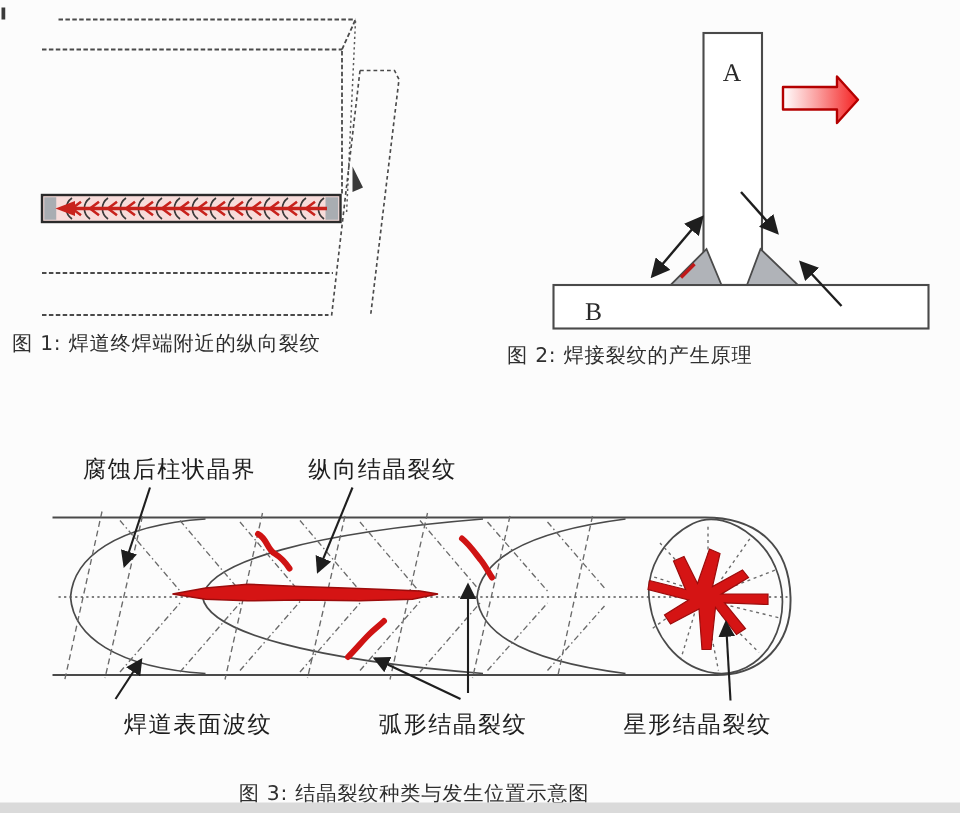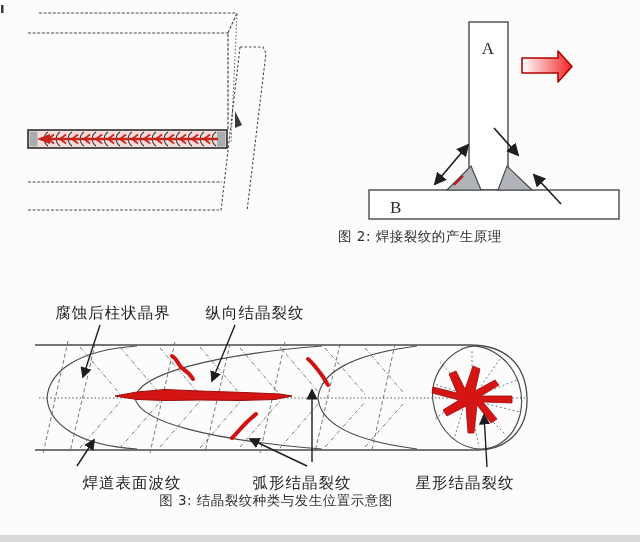--- a/index.html
+++ b/index.html
@@ -131,17 +131,18 @@
       <line x1="462" y1="175" x2="459" y2="123" marker-end="url(#ah3)"></line>
     </g>
 
     <text class="svg-label" x="88" y="26" text-anchor="middle">腐蚀后柱状晶界</text>
     <text class="svg-label" x="230" y="26" text-anchor="middle">纵向结晶裂纹</text>
     <text class="svg-label" x="107" y="196" text-anchor="middle">焊道表面波纹</text>
     <text class="svg-label" x="277" y="196" text-anchor="middle">弧形结晶裂纹</text>
     <text class="svg-label" x="440" y="196" text-anchor="middle">星形结晶裂纹</text>
   </svg>
 
+  <div class="caption" style="left:8px;top:220px;">图 1: 焊道终焊端附近的纵向裂纹</div>
   <div class="caption" style="left:338px;top:228px;">图 2: 焊接裂纹的产生原理</div>
-  <div class="caption" style="left:0;top:492px;width:552px;text-align:center;">图 3: 结晶裂纹种类与发生位置示意图</div>
+  <div class="caption" style="left:0;top:520px;width:552px;text-align:center;">图 3: 结晶裂纹种类与发生位置示意图</div>
 
   <div id="footer-band"></div>
 </div>
 
 </body></html>

